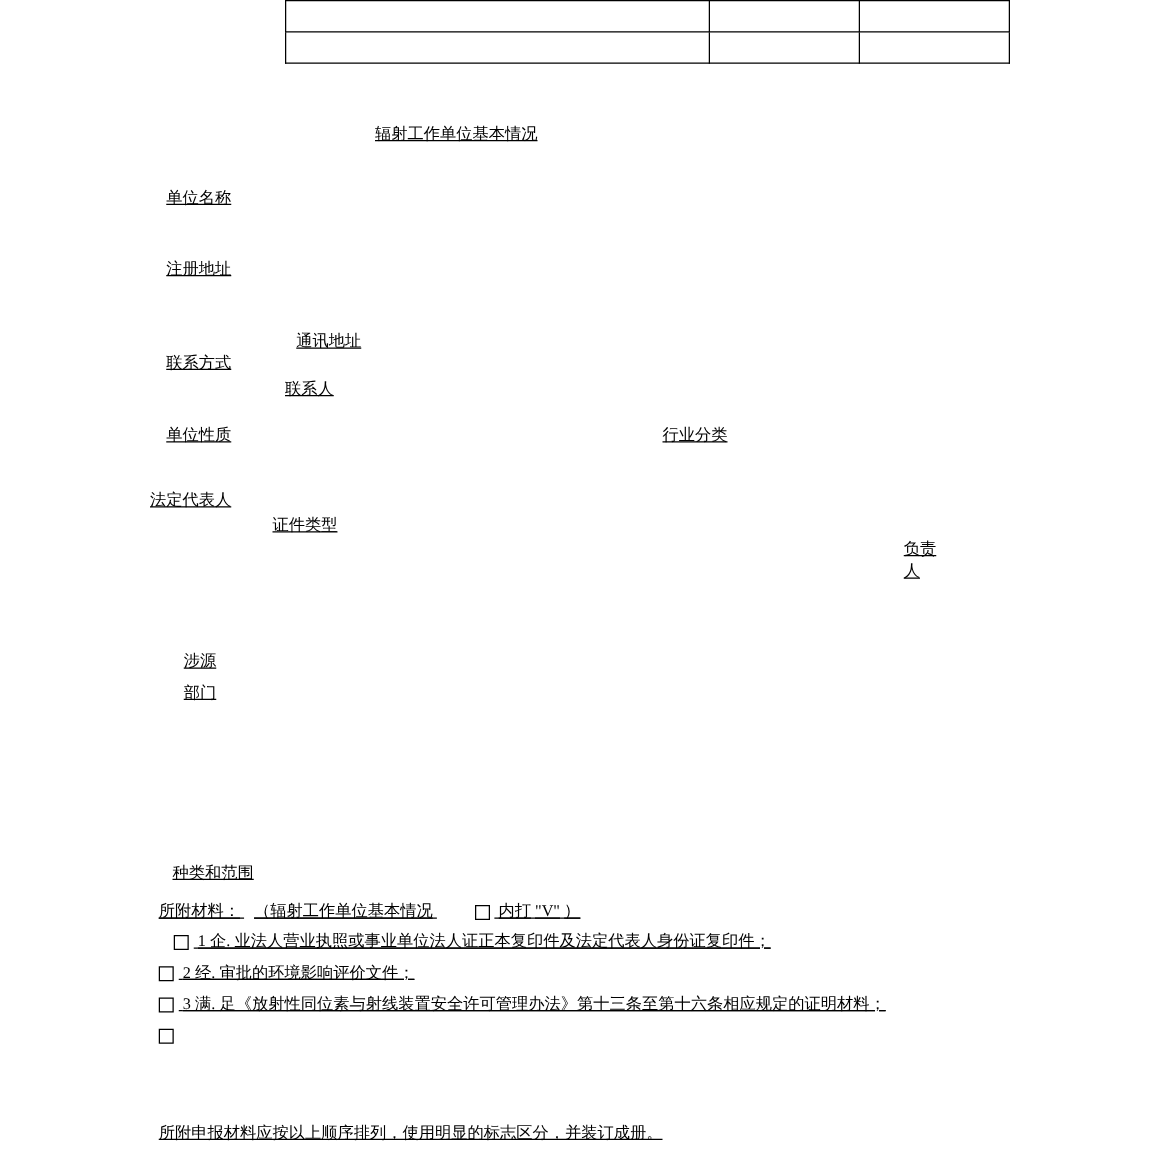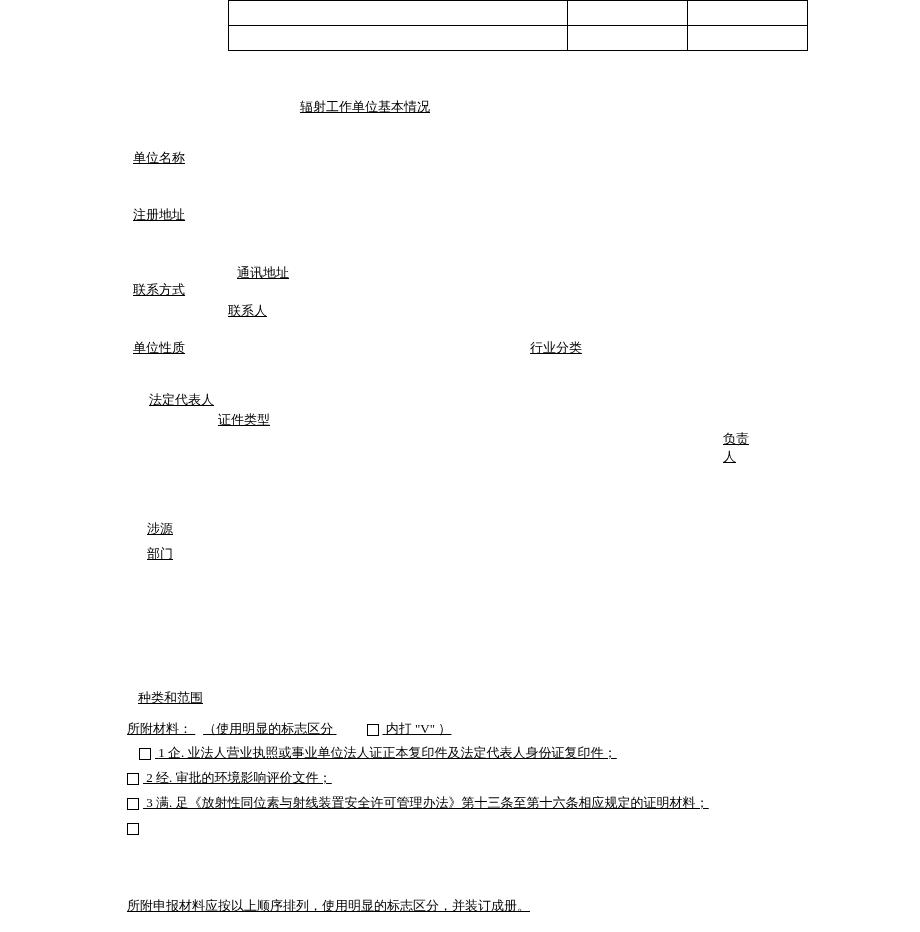--- a/index.html
+++ b/index.html
@@ -85,35 +85,35 @@
 <div class="field underline" style="top:264px; left:237px;">通讯地址</div>
 
 <div class="field" style="top:281px; left:133px;">联系方式</div>
 
 <div class="field" style="top:302px; left:228px;">联系人</div>
 
 <div class="field" style="top:339px; left:133px;">单位性质</div>
 
 <div class="field" style="top:339px; left:530px;">行业分类</div>
 
-<div class="field" style="top:391px; left:149px;">法定代表人</div>
+<div class="field" style="top:391px; left:120px;">法定代表人</div>
 
 <div class="field" style="top:411px; left:218px;">证件类型</div>
 
 <div class="field" style="top:430px; left:723px; width:30px;">负责人</div>
 
 <div class="field" style="top:520px; left:147px;">涉源</div>
 
 <div class="field" style="top:545px; left:147px;">部门</div>
 
 <div class="field" style="top:689px; left:138px;">种类和范围</div>
 
 <div class="checkbox-row" style="top:719px; left:127px;">
   <span>所附材料：</span>
-  <span style="margin-left:8px;">（使用明显的标志区分</span>
+  <span style="margin-left:8px;">（辐射工作单位基本情况</span>
   <span class="box" style="margin-left:30px;"></span>
   <span>内打</span>
   <span>"V"</span>
   <span>）</span>
 </div>
 
 <div class="checkbox-row" style="top:743px; left:127px;padding-left:12px;">
   <span class="box"></span>
   <span>1 企. 业法人营业执照或事业单位法人证正本复印件及法定代表人身份证复印件；</span>
 </div>

